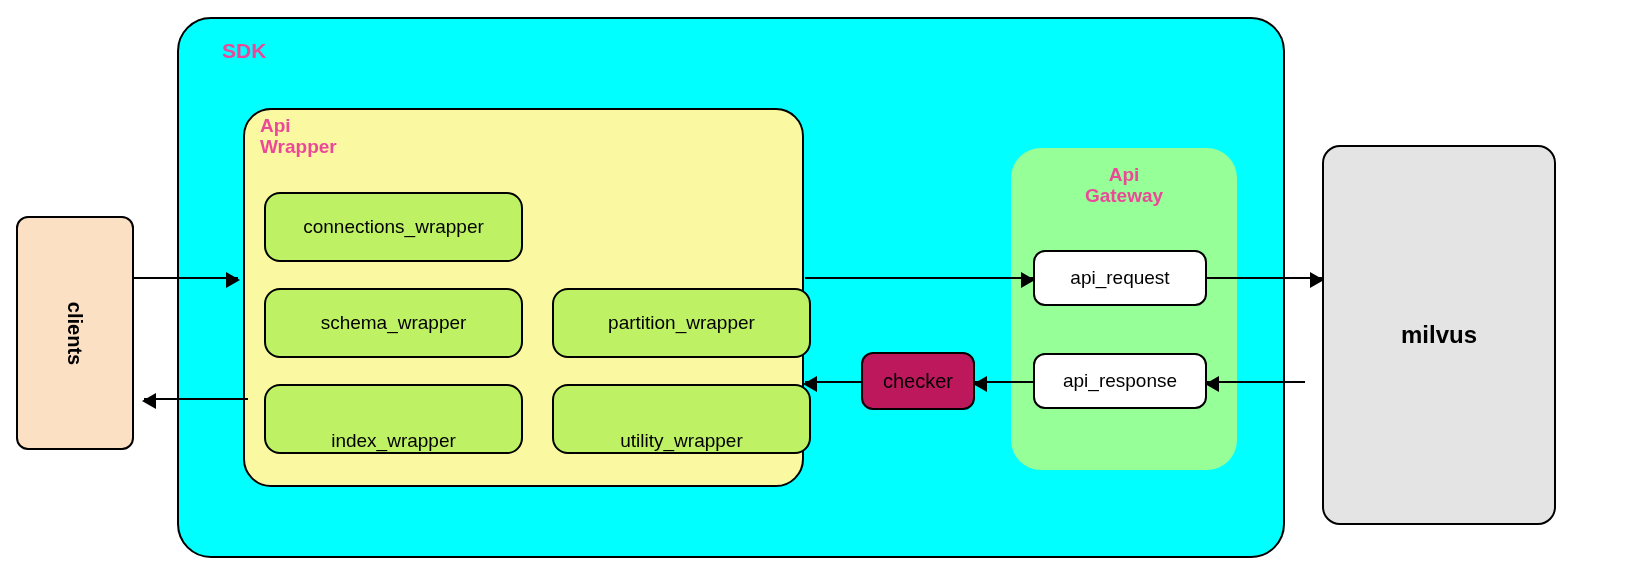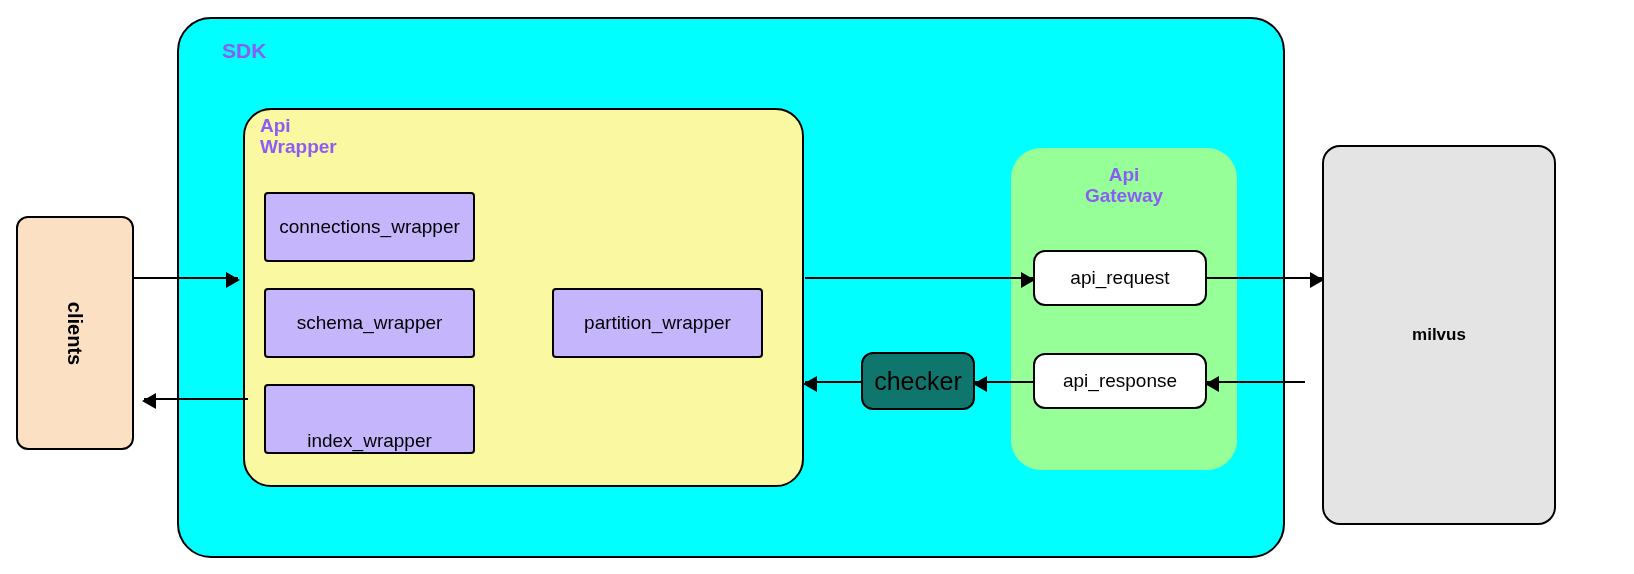--- a/index.html
+++ b/index.html
@@ -27,21 +27,21 @@
     border-radius: 14px;
     display: flex;
     align-items: center;
     justify-content: center;
     font-family: "Liberation Sans", sans-serif;
     color: #000000;
   }
   .container-label {
     position: absolute;
     font-weight: bold;
-    color: #8b5cf6;
+    color: #ec4899;
     line-height: 1.12;
     white-space: pre-line;
     text-align: center;
     font-family: "Liberation Sans", sans-serif;
   }
 
   
   #sdk-container {
     left: 177px;
     top: 17px;
@@ -70,43 +70,43 @@
   }
   #api-wrapper-label {
     left: 260px;
     top: 115px;
     font-size: 19px;
     text-align: left;
   }
 
   
   .wrapper-box {
-    background: #c4b5fd;
-    border: 2px solid #000000;
-    border-radius: 4px;
-    font-size: 19px;
-    width: 211px;
+    background: #bef264;
+    border: 2px solid #000000;
+    border-radius: 16px;
+    font-size: 19px;
+    width: 259px;
     height: 70px;
   }
   .wcol-a { left: 264px; }
   .wcol-b { left: 552px; }
   .wrow-1 { top: 192px; }
   .wrow-2 { top: 288px; }
   .wrow-3 { top: 384px; align-items: flex-end; }
 
   
   #checker-box {
     left: 861px;
     top: 352px;
     width: 114px;
     height: 58px;
-    background: #0f766e;
+    background: #be185d;
     border: 2px solid #000000;
     border-radius: 12px;
-    font-size: 25px;
+    font-size: 20px;
   }
 
   
   #api-gateway-container {
     left: 1011px;
     top: 148px;
     width: 226px;
     height: 322px;
     background: #97ff97;
     border: none;
@@ -150,21 +150,21 @@
 
   
   #milvus-box {
     left: 1322px;
     top: 145px;
     width: 234px;
     height: 380px;
     background: #e4e4e4;
     border: 2px solid #000000;
     border-radius: 18px;
-    font-size: 17px;
+    font-size: 24px;
     font-weight: bold;
   }
 
   
   .arrow {
     position: absolute;
     height: 0;
     border-top: 2px solid #000000;
   }
   .arrow::after {
@@ -214,20 +214,23 @@
   </div>
   <div class="box wrapper-box wcol-b wrow-2">
     <span>partition_wrapper</span>
   </div>
   <div class="box wrapper-box wcol-a wrow-2">
     <span>schema_wrapper</span>
   </div>
   <div class="box wrapper-box wcol-a wrow-3">
     <span>index_wrapper</span>
   </div>
+  <div class="box wrapper-box wcol-b wrow-3">
+    <span>utility_wrapper</span>
+  </div>
 
   <div class="box" id="checker-box">
     <span>checker</span>
   </div>
 
   <div class="box" id="api-gateway-container"></div>
   <div class="container-label" id="api-gateway-label">Api
 Gateway</div>
 
   <div class="box gateway-box" id="api-response-box">

